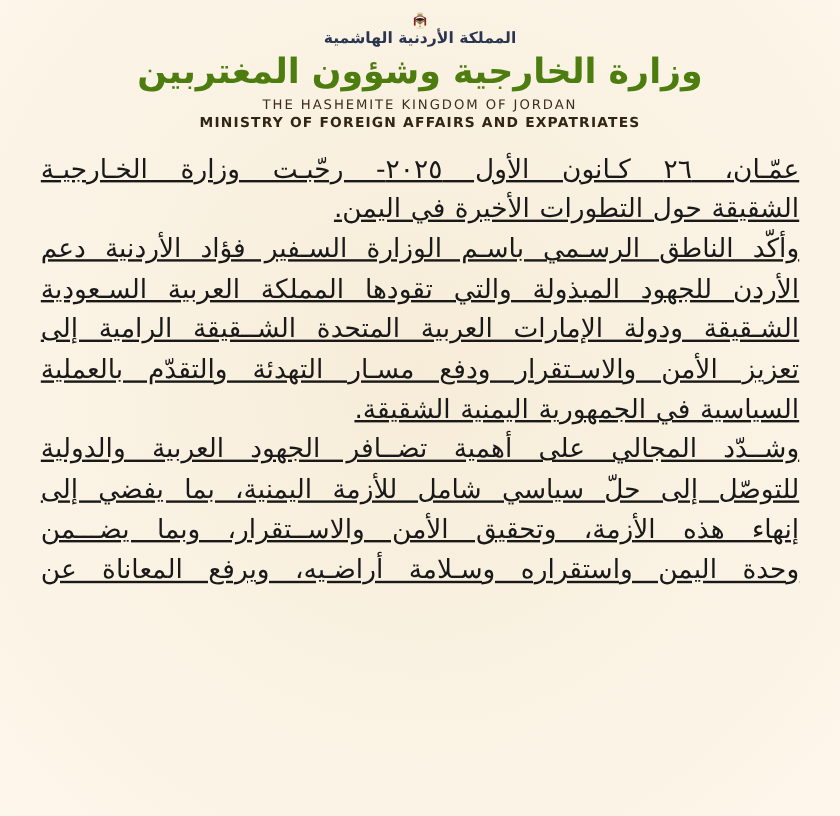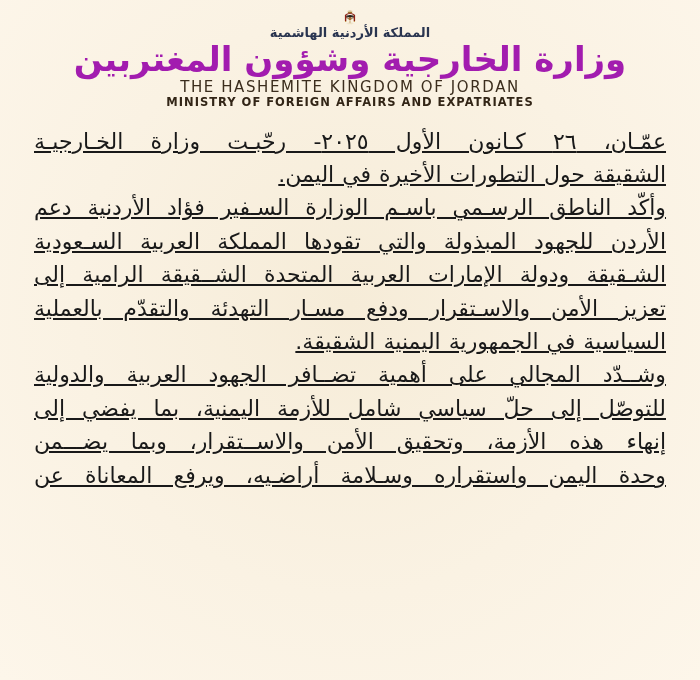--- a/index.html
+++ b/index.html
@@ -14,27 +14,27 @@
     box-sizing: border-box; padding-top: 10px;
   }
   .emblem { width: 118px; height: 102px; display: block; }
   .kingdom-ar {
     margin-top: 0px;
     font-size: 13px; font-weight: bold; color: #2a3550;
     line-height: 16px; text-align: center; direction: rtl;
   }
   .ministry-ar {
     margin-top: 1px;
-    font-size: 34px; font-weight: bold; color: #a21caf;
+    font-size: 29px; font-weight: bold; color: #4d7c0f;
     line-height: 34px; text-align: center; direction: rtl;
     letter-spacing: 0.5px;
   }
   .en-block { margin-top: 5px; text-align: center; }
   .kingdom-en {
-    font-size: 15px; font-weight: normal; color: #3b2d1d;
+    font-size: 11px; font-weight: normal; color: #3b2d1d;
     letter-spacing: 1.6px; line-height: 13px;
   }
   .ministry-en {
     font-size: 11.5px; font-weight: bold; color: #322516;
     letter-spacing: 1.0px; line-height: 15px; margin-top: 1px;
   }
   .body-text {
     margin: 15px 34px 0 34px;
     width: 632px;
     direction: rtl;

